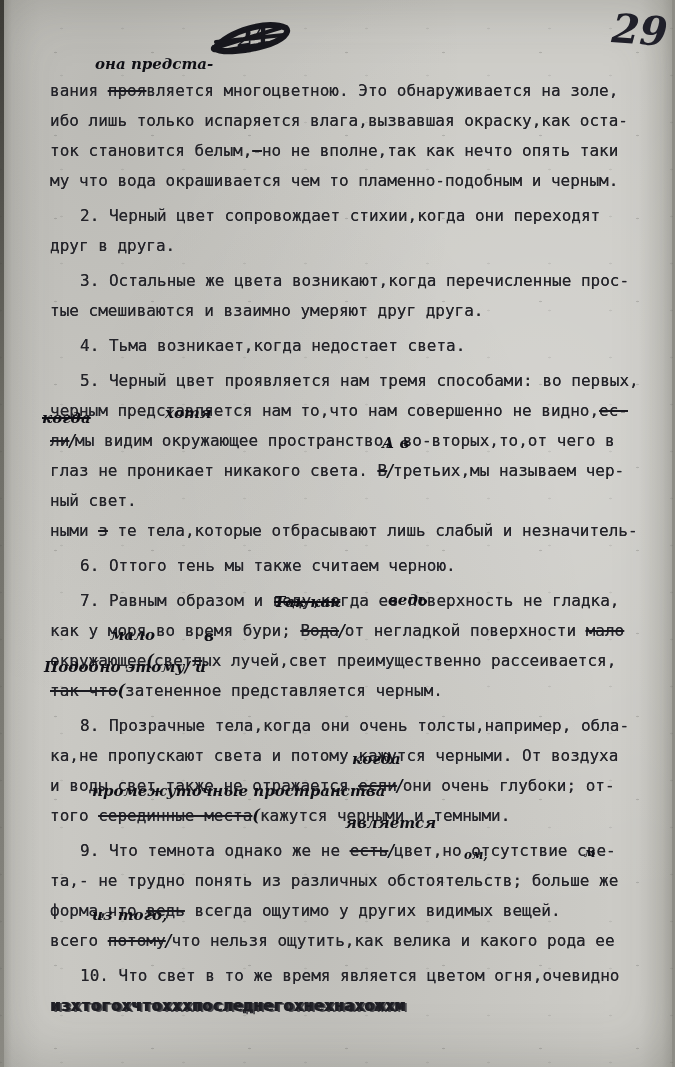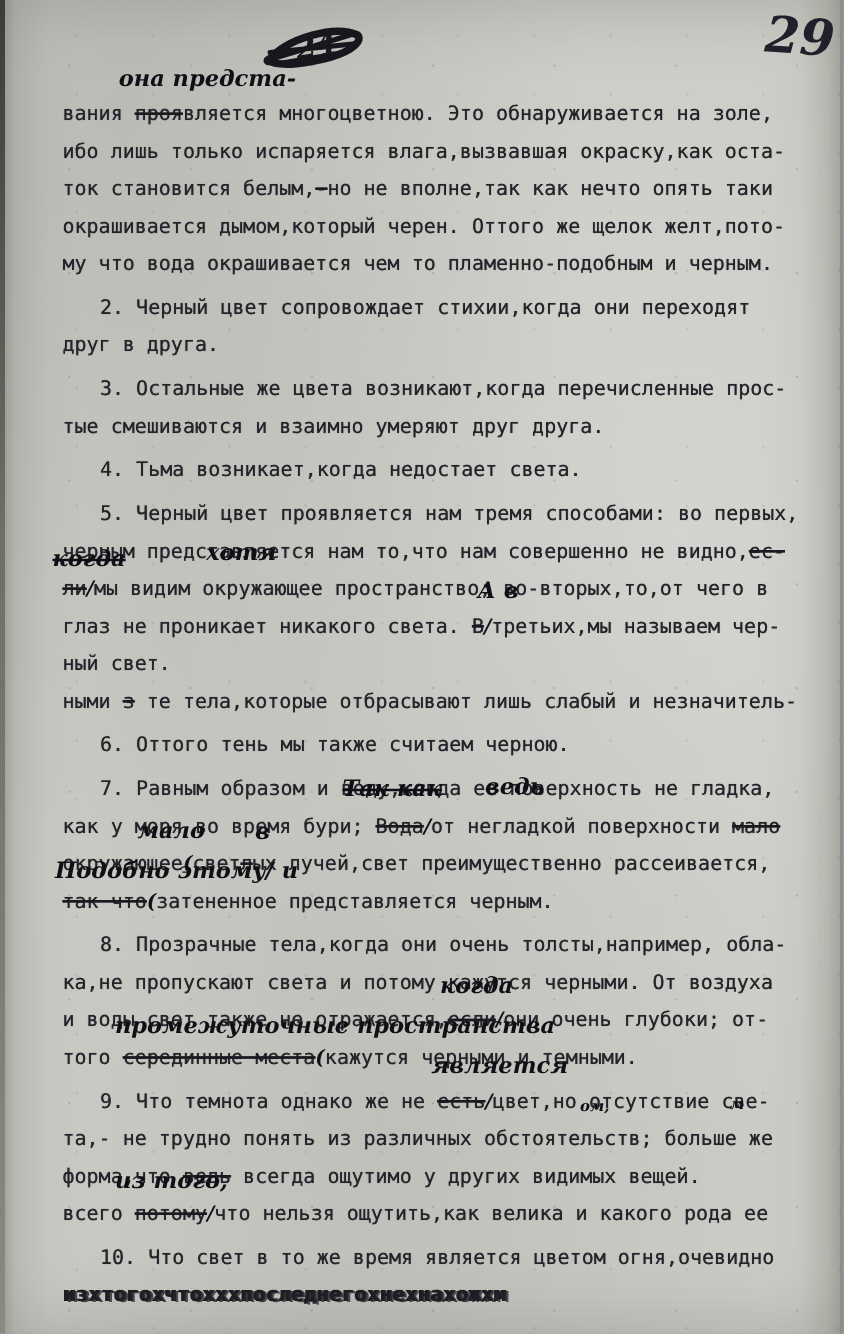--- a/index.html
+++ b/index.html
@@ -32,21 +32,21 @@
     font-size:24px;color:#191920;transform:rotate(-10deg);}
   .scribble svg{position:absolute;left:0;top:0;}
   #doc{position:absolute;left:50px;top:76px;width:614px;
     font-size:16px;color:#232329;text-shadow:0 0 0.6px rgba(35,35,41,0.8);}
   .para{margin-top:5px;}
   .para:first-child{margin-top:0;}
   .para.indent > .line:first-child{padding-left:30px;}
   .line{position:relative;height:30px;line-height:30px;white-space:pre;}
   .ts{text-decoration:line-through;text-decoration-thickness:2.4px;text-decoration-color:#1a1a20;}
   .hw{font-family:"DejaVu Serif",serif;font-style:italic;font-weight:700;
-      font-size:18px;color:#0f0f15;text-shadow:none;letter-spacing:0;}
+      font-size:15px;color:#0f0f15;text-shadow:none;letter-spacing:0;}
   .abs{position:absolute;white-space:nowrap;line-height:16px;z-index:2;}
   .hws{text-decoration:line-through;text-decoration-thickness:2px;text-decoration-color:#0f0f15;}
   .hwl{font-size:12px;}
   .p{font-family:"DejaVu Serif",serif;font-style:italic;font-weight:700;color:#101016;text-shadow:none;}
   .xo{font-weight:700;letter-spacing:0.5px;color:#1d1d23;
       text-shadow:1.6px 0 0 #24242a, 3.2px 0.5px 0 rgba(35,35,42,0.75);}
 </style>
 </head>
 <body>
 
@@ -62,21 +62,20 @@
     </svg>
   </div>
 
   <div class="pagenum">29</div>
 
   <div id="doc">
       <div class="para">
         <div class="line"><span class="hw abs" style="left: 45px; top: -20px;">она предста-</span><span class="t">вания </span><span class="ts">проя</span><span class="t">вляется многоцветною. Это обнаруживается на золе,</span></div>
         <div class="line"><span class="t">ибо лишь только испаряется влага,вызвавшая окраску,как оста-</span></div>
         <div class="line"><span class="t">ток становится белым,</span><span class="ts">-</span><span class="t">но не вполне,так как нечто опять таки</span></div>
-        <div class="line"><span class="t">окрашивается дымом,который черен. Оттого же щелок желт,пото-</span></div>
         <div class="line"><span class="t">му что вода окрашивается чем то пламенно-подобным и черным.</span></div>
       </div>
       <div class="para indent">
         <div class="line"><span class="t">2. Черный цвет сопровождает стихии,когда они переходят</span></div>
         <div class="line"><span class="t">друг в друга.</span></div>
       </div>
       <div class="para indent">
         <div class="line"><span class="t">3. Остальные же цвета возникают,когда перечисленные прос-</span></div>
         <div class="line"><span class="t">тые смешиваются и взаимно умеряют друг друга.</span></div>
       </div>

